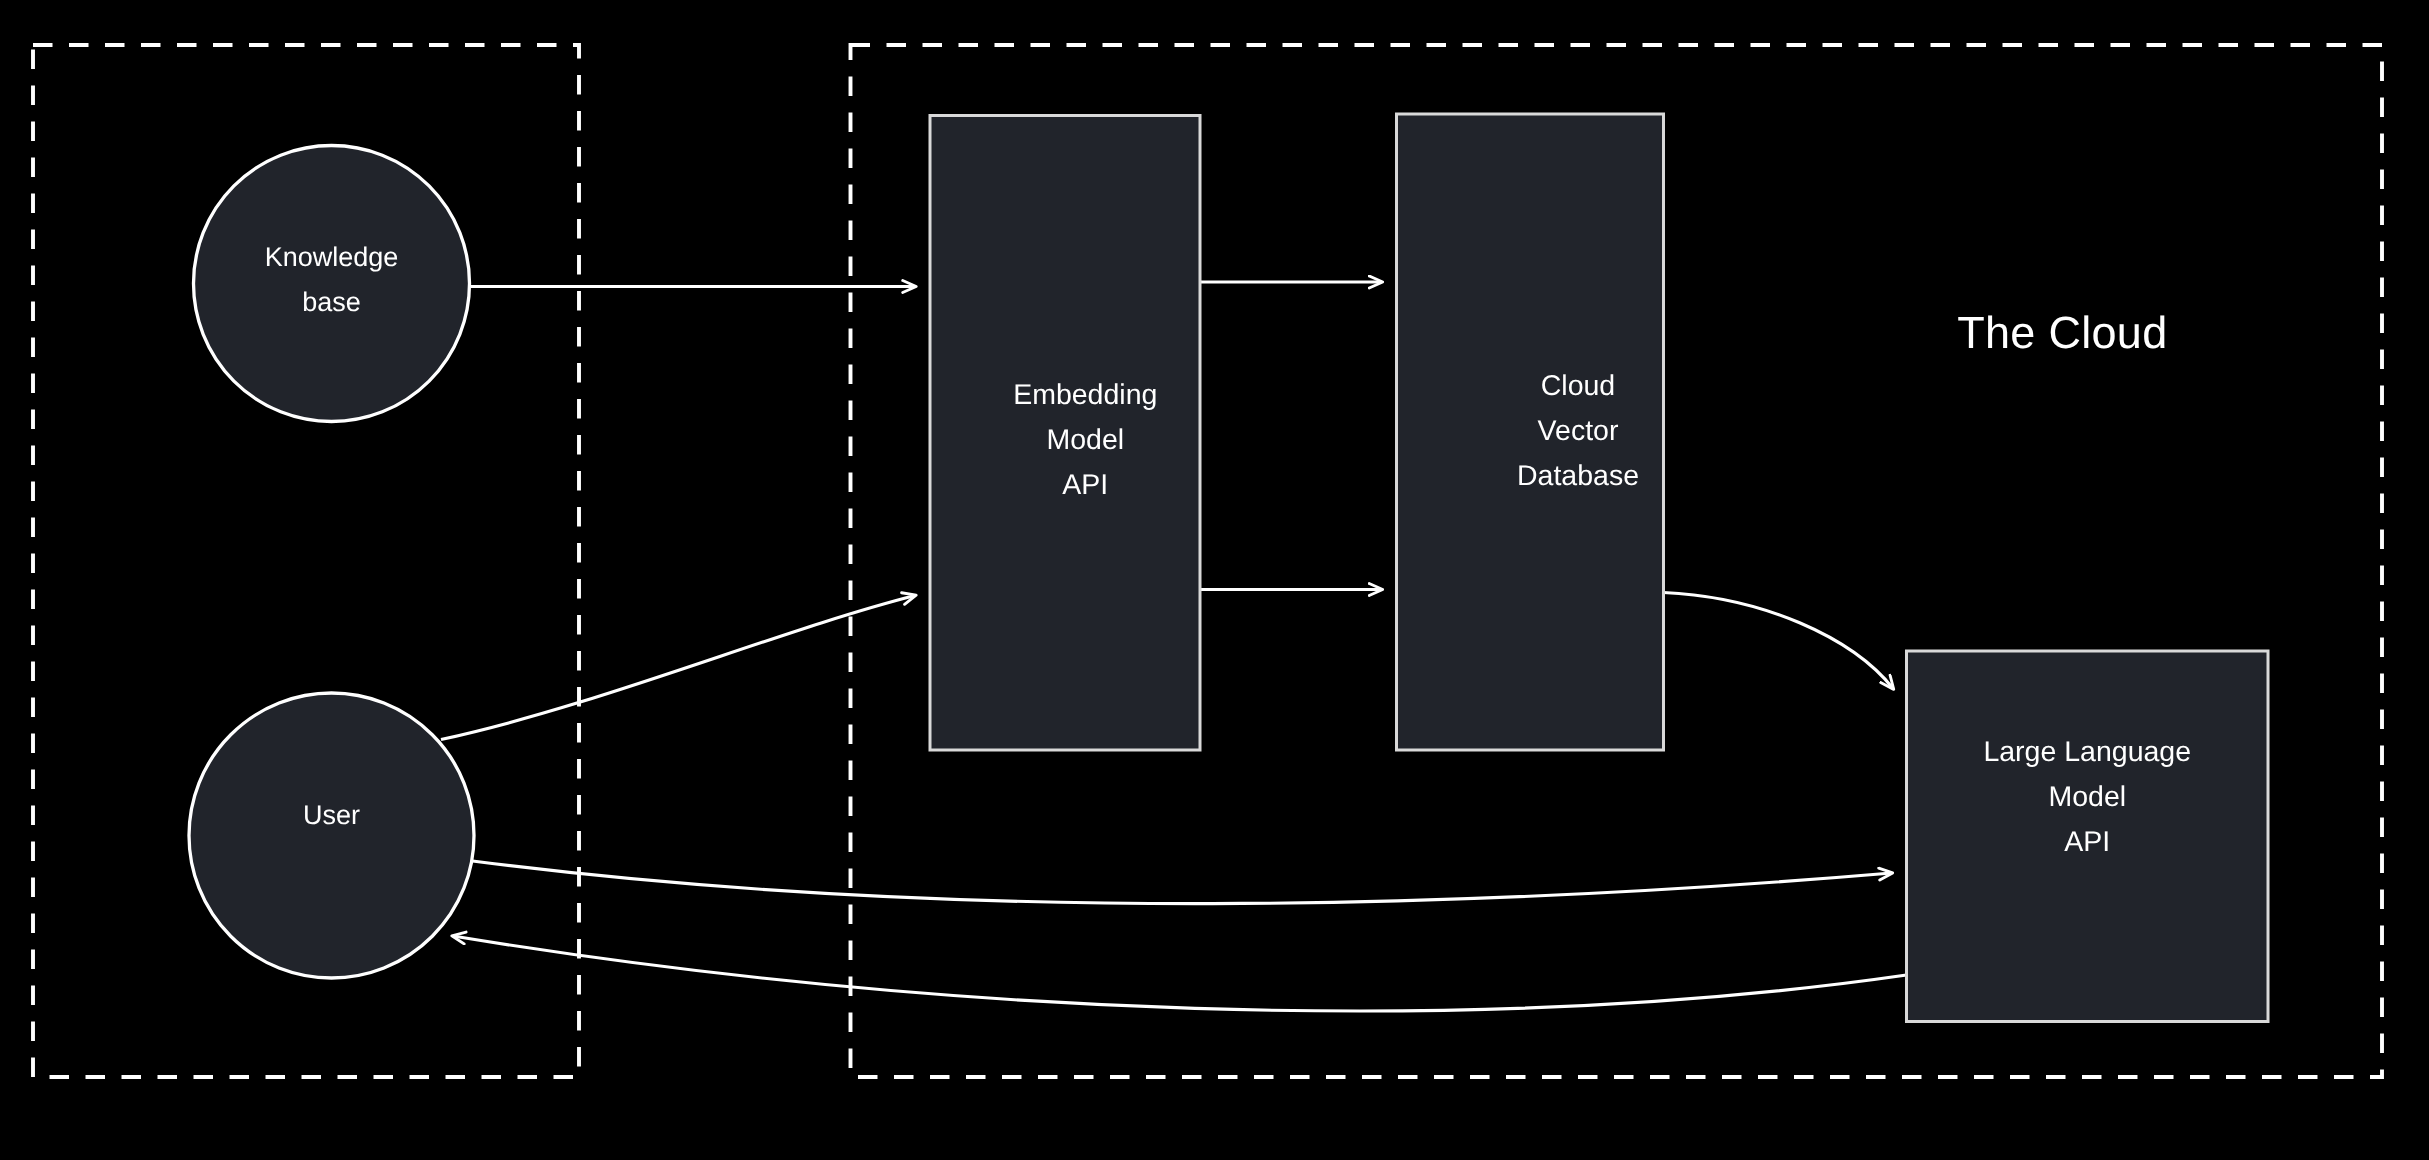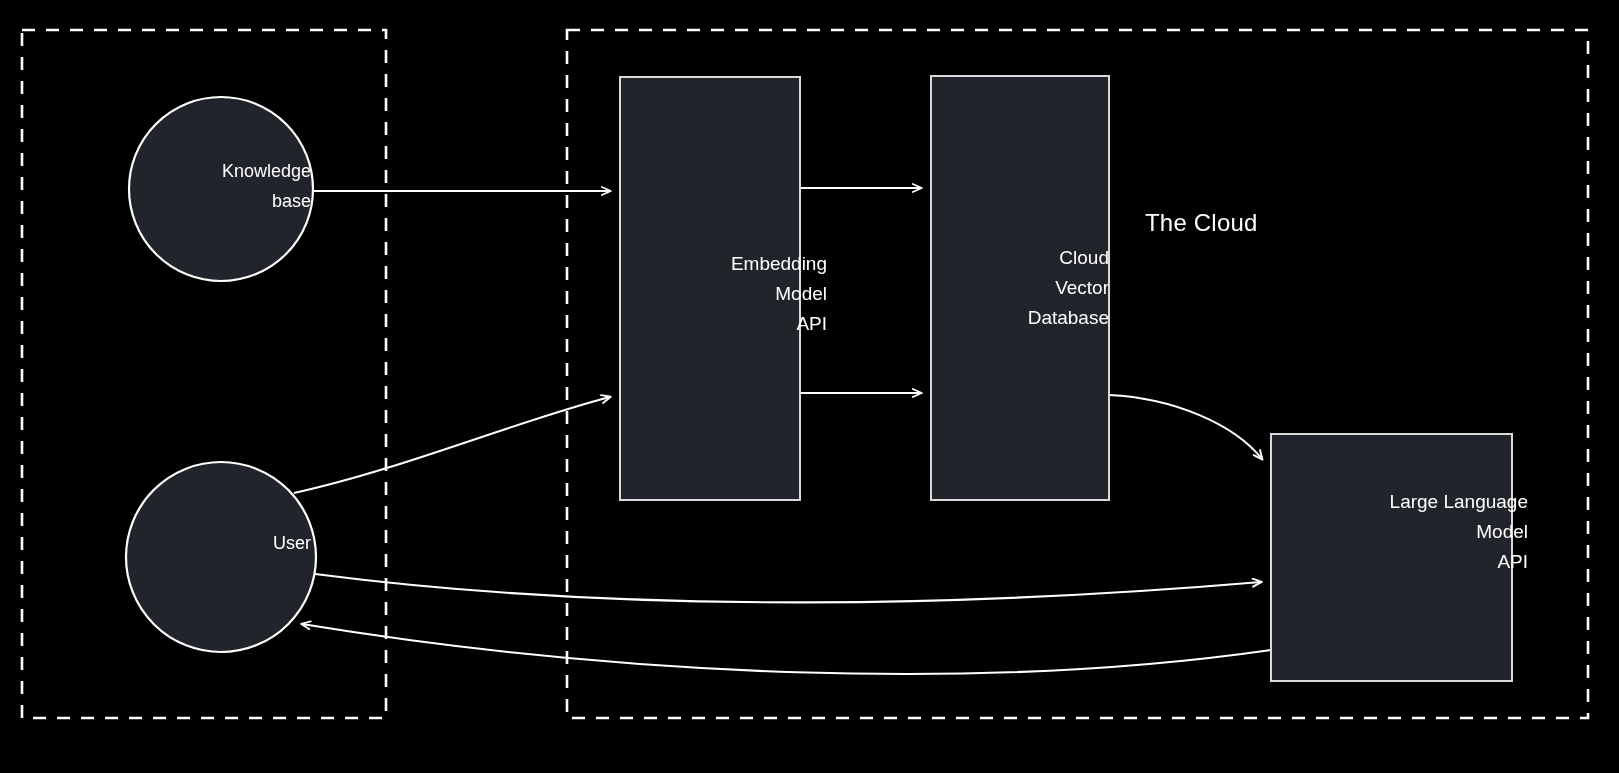--- a/index.html
+++ b/index.html
@@ -21,30 +21,30 @@
   svg.layer {
     position: absolute;
     left: 0;
     top: 0;
     width: 1619px;
     height: 773px;
   }
   .zone-label {
     position: absolute;
     color: #ffffff;
-    font-size: 24px;
+    font-size: 30px;
     line-height: 45px;
-    text-align: left;
+    text-align: right;
     white-space: pre-line;
     letter-spacing: 0.2px;
   }
   .node-label {
     position: absolute;
     color: #ffffff;
-    text-align: right;
+    text-align: center;
     white-space: pre-line;
     pointer-events: none;
   }
   .circle-label {
     font-size: 18px;
     line-height: 30px;
   }
   .box-label {
     font-size: 19px;
     line-height: 30px;
@@ -87,20 +87,20 @@
   </svg>
 
   <div class="zone-label" id="zone-label-1" style="left: 1145px; top: 200px; width: 300px;">The Cloud</div>
 
   <div class="node-label circle-label" id="node-label-0" style="left: 131px; top: 156px; width: 180px;">Knowledge
 base</div>
   <div class="node-label circle-label" id="node-label-1" style="left: 131px; top: 528px; width: 180px;">User</div>
   <div class="node-label box-label" id="node-label-2" style="left: 620px; top: 249px; width: 207px;">Embedding
 Model
 API</div>
-  <div class="node-label box-label" id="node-label-3" style="left: 931px; top: 243px; width: 178px;">Cloud
+  <div class="node-label box-label" id="node-label-3" style="left: 963px; top: 243px; width: 178px;">Cloud
 Vector
 Database</div>
-  <div class="node-label box-label" id="node-label-4" style="left: 1271px; top: 487px; width: 241px; margin-left: 16px;">Large Language
+  <div class="node-label box-label" id="node-label-4" style="left: 1271px; top: 487px; width: 241px;">Large Language
 Model
 API</div>
 
 </div>
 
 </body></html>

